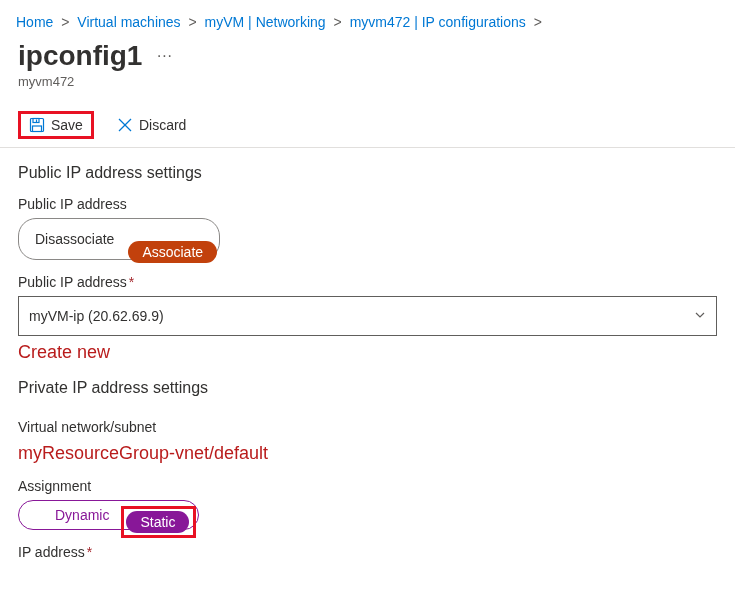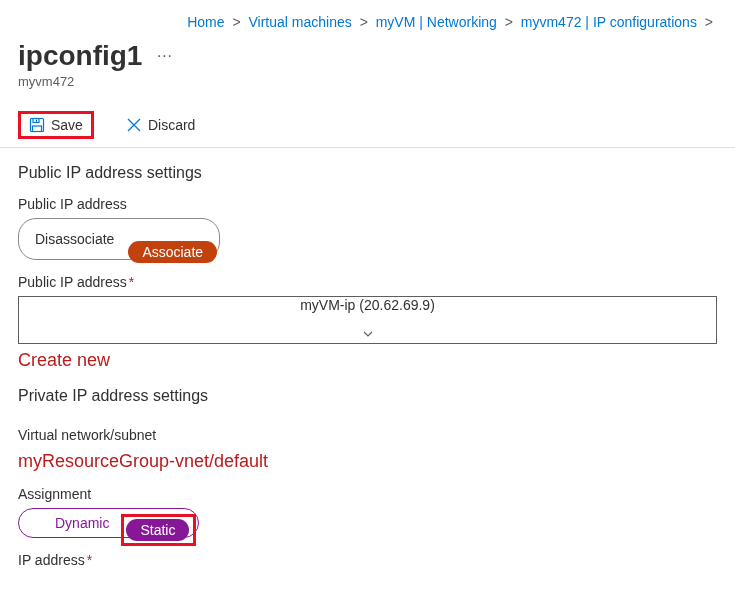--- a/index.html
+++ b/index.html
@@ -5,24 +5,23 @@
     * { box-sizing: border-box; margin: 0; padding: 0; }
     body {
       font-family: "Segoe UI", Arial, sans-serif;
       font-size: 14px;
       color: #323130;
       background: #ffffff;
       padding: 0;
       width: 735px;
     }
     .breadcrumb {
-      padding: 14px 18px 8px 2px;
-      font-size: 14px;
-      color: #0078d4;
-      text-align: right;
+      padding: 14px 18px 8px 16px;
+      font-size: 14px;
+      color: #0078d4;
     }
     .breadcrumb a {
       color: #0078d4;
       text-decoration: none;
       cursor: pointer;
     }
     .breadcrumb .sep {
       color: #605e5c;
       margin: 0 4px;
     }
@@ -45,21 +44,21 @@
     .subtitle {
       padding: 0 18px 14px 18px;
       color: #605e5c;
       font-size: 13px;
     }
     .toolbar {
       padding: 8px 18px;
       border-bottom: 1px solid #e1dfdd;
       display: flex;
       align-items: center;
-      gap: 24px;
+      gap: 15px;
     }
     .tb-btn {
       display: flex;
       align-items: center;
       gap: 6px;
       padding: 4px 8px;
       cursor: pointer;
       color: #323130;
       font-size: 14px;
     }
@@ -127,27 +126,26 @@
       display: inline-block;
       border: 3px solid #e81123;
       padding: 2px 4px 2px 2px;
       margin-left: -2px;
       margin-top: 13px;
     }
     .select-box {
       width: 100%;
       max-width: 700px;
       border: 1px solid #605e5c;
-      height: 48px;
-      display: flex;
-      align-items: center;
-      padding: 0 10px;
+      height: 40px;
+      display: flex;
+      align-items: center;
+      padding: 8px 10px;
       justify-content: space-between;
       cursor: pointer;
-      flex-direction: column;
     }
     .chevron {
       font-size: 12px;
       color: #605e5c;
     }
     .link {
       color: #b91c1c;
       font-size: 18px;
       text-decoration: none;
       cursor: pointer;

